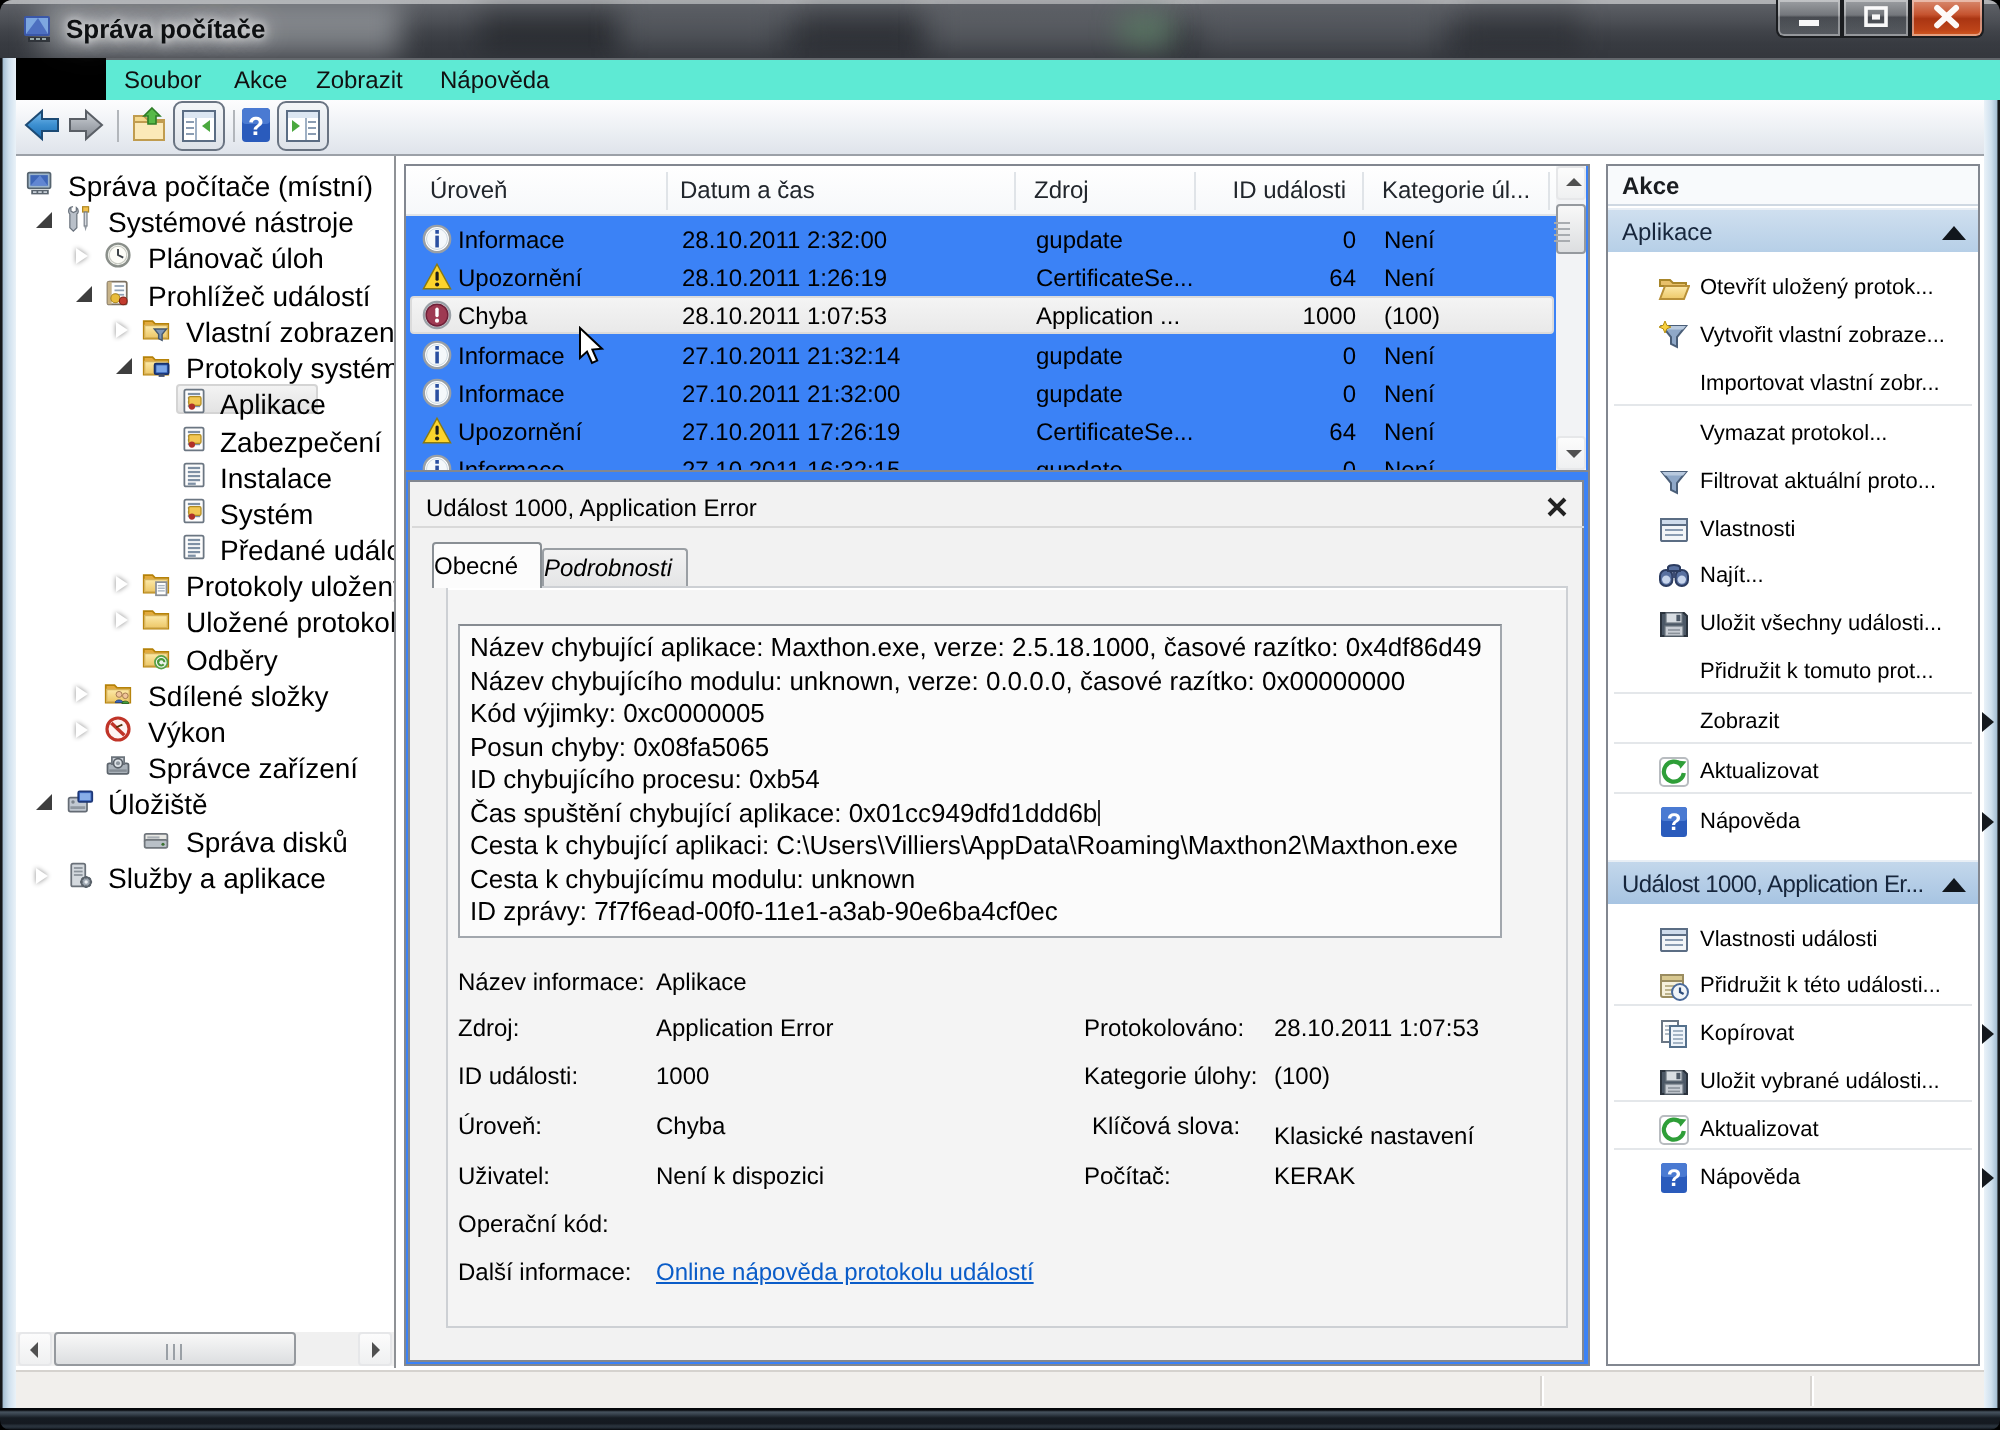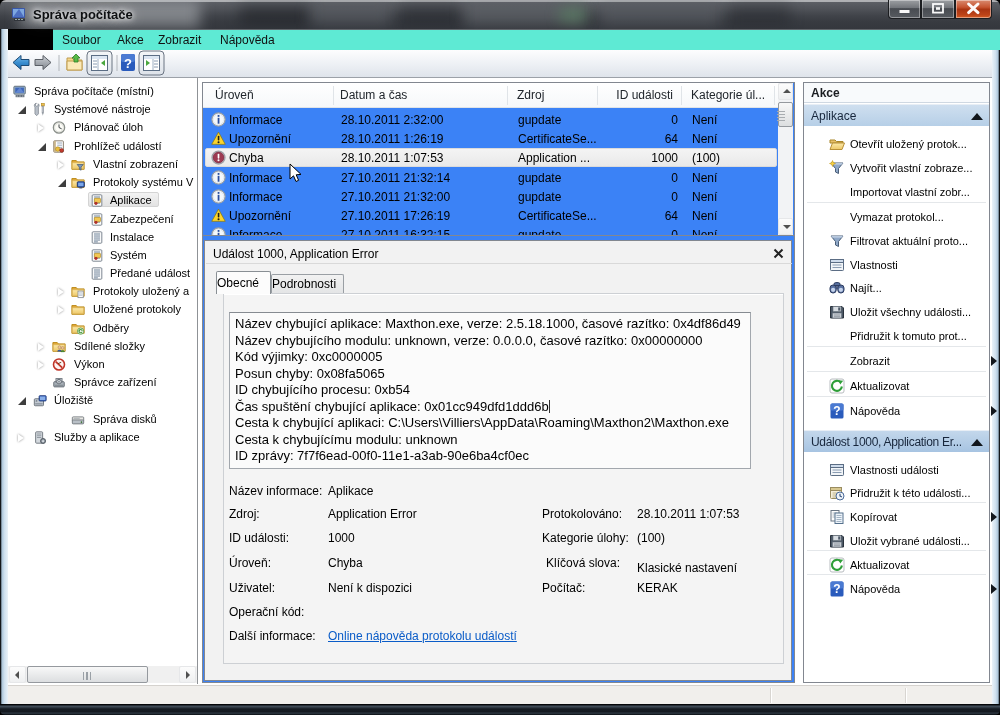--- a/index.html
+++ b/index.html
@@ -38,21 +38,21 @@
 
   
   #toolbar { left:8px; top:50px; width:984px; height:28px;
     background:linear-gradient(#fdfdfe,#eef1f5 50%,#dfe4eb); border-bottom:1px solid #9ca1a8; }
 
   
   #contentbg { left:8px; top:78px; width:984px; height:607px; background:#ffffff; }
 
   
   #treepanel { left:8px; top:78px; width:190px; height:606px; background:#fff; border-right:1px solid #8f9296; overflow:hidden; }
-  .trow { position:absolute; left:0; width:207px; height:18px; font-size:11px; color:#000; white-space:nowrap; }
+  .trow { position:absolute; left:0; width:207px; height:18px; font-size:14px; color:#000; white-space:nowrap; }
   .trow .lbl { position:absolute; top:2px; }
   .trow .ti { position:absolute; top:1px; width:14px; height:15px; }
   .eo,.ec { position:absolute; top:5px; width:0; height:0; }
   .eo { border-left:8px solid transparent; border-bottom:8px solid #3e3e3e; }
   .ec { border-top:4.5px solid transparent; border-bottom:4.5px solid transparent; border-left:6px solid #fff;
         filter:drop-shadow(0 0 1.2px #8a8a8a); }
   .sbbtn { position:absolute; background:linear-gradient(#fcfcfc,#eff0f1); border:1px solid #e6e7e9; border-radius:2px; }
   .sbthumb { position:absolute; background:linear-gradient(#f8f8f8,#dcdee0); border:1px solid #95999e; border-radius:2px; }
   .sbthumb:after { content:""; position:absolute; left:50%; top:4.5px; margin-left:-5px; width:10px; height:8px;
      background:repeating-linear-gradient(90deg,#9aa0a6 0 1.2px,transparent 1.2px 3.4px); }
@@ -706,21 +706,21 @@
     </svg>
 
     <div id="detail">
       <div style="position:absolute;left:8px;top:6px;font-size:12px;color:#000">Událost 1000, Application Error</div>
       <svg style="position:absolute;left:568px;top:7px;width:11px;height:11px" viewBox="0 0 11 11">
         <path d="M1.5 1.5 L9.5 9.5 M9.5 1.5 L1.5 9.5" stroke="#222" stroke-width="2"></path>
       </svg>
       <div style="position:absolute;left:1px;top:22px;width:586px;height:1px;background:#d9d9d9"></div>
       <div id="tabpage"></div>
       <div class="tab tabon" style="left:11px;top:30px;width:55px;height:23px;line-height:23px;">Obecné</div>
-      <div class="tab taboff" style="left:66px;top:33px;width:73px;height:19px;line-height:19px;">Podrobnosti</div>
+      <div class="tab taboff" style="left:66px;top:33px;width:73px;height:19px;line-height:19px;font-style:italic;">Podrobnosti</div>
       <div id="evttext">Název chybující aplikace: Maxthon.exe, verze: 2.5.18.1000, časové razítko: 0x4df86d49<br>Název chybujícího modulu: unknown, verze: 0.0.0.0, časové razítko: 0x00000000<br>Kód výjimky: 0xc0000005<br>Posun chyby: 0x08fa5065<br>ID chybujícího procesu: 0xb54<br>Čas spuštění chybující aplikace: 0x01cc949dfd1ddd6b<span id="caret"></span><br>Cesta k chybující aplikaci: C:\Users\Villiers\AppData\Roaming\Maxthon2\Maxthon.exe<br>Cesta k chybujícímu modulu: unknown<br>ID zprávy: 7f7f6ead-00f0-11e1-a3ab-90e6ba4cf0ec</div>
       <div class="fl" style="left:24px;top:243px">Název informace:</div>
       <div class="fv" style="left:123px;top:243px">Aplikace</div>
       <div class="fl" style="left:24px;top:266px">Zdroj:</div>
       <div class="fv" style="left:123px;top:266px">Application Error</div>
       <div class="fl" style="left:337px;top:266px">Protokolováno:</div>
       <div class="fv" style="left:432px;top:266px">28.10.2011 1:07:53</div>
       <div class="fl" style="left:24px;top:290px">ID události:</div>
       <div class="fv" style="left:123px;top:290px">1000</div>
       <div class="fl" style="left:337px;top:290px">Kategorie úlohy:</div>

